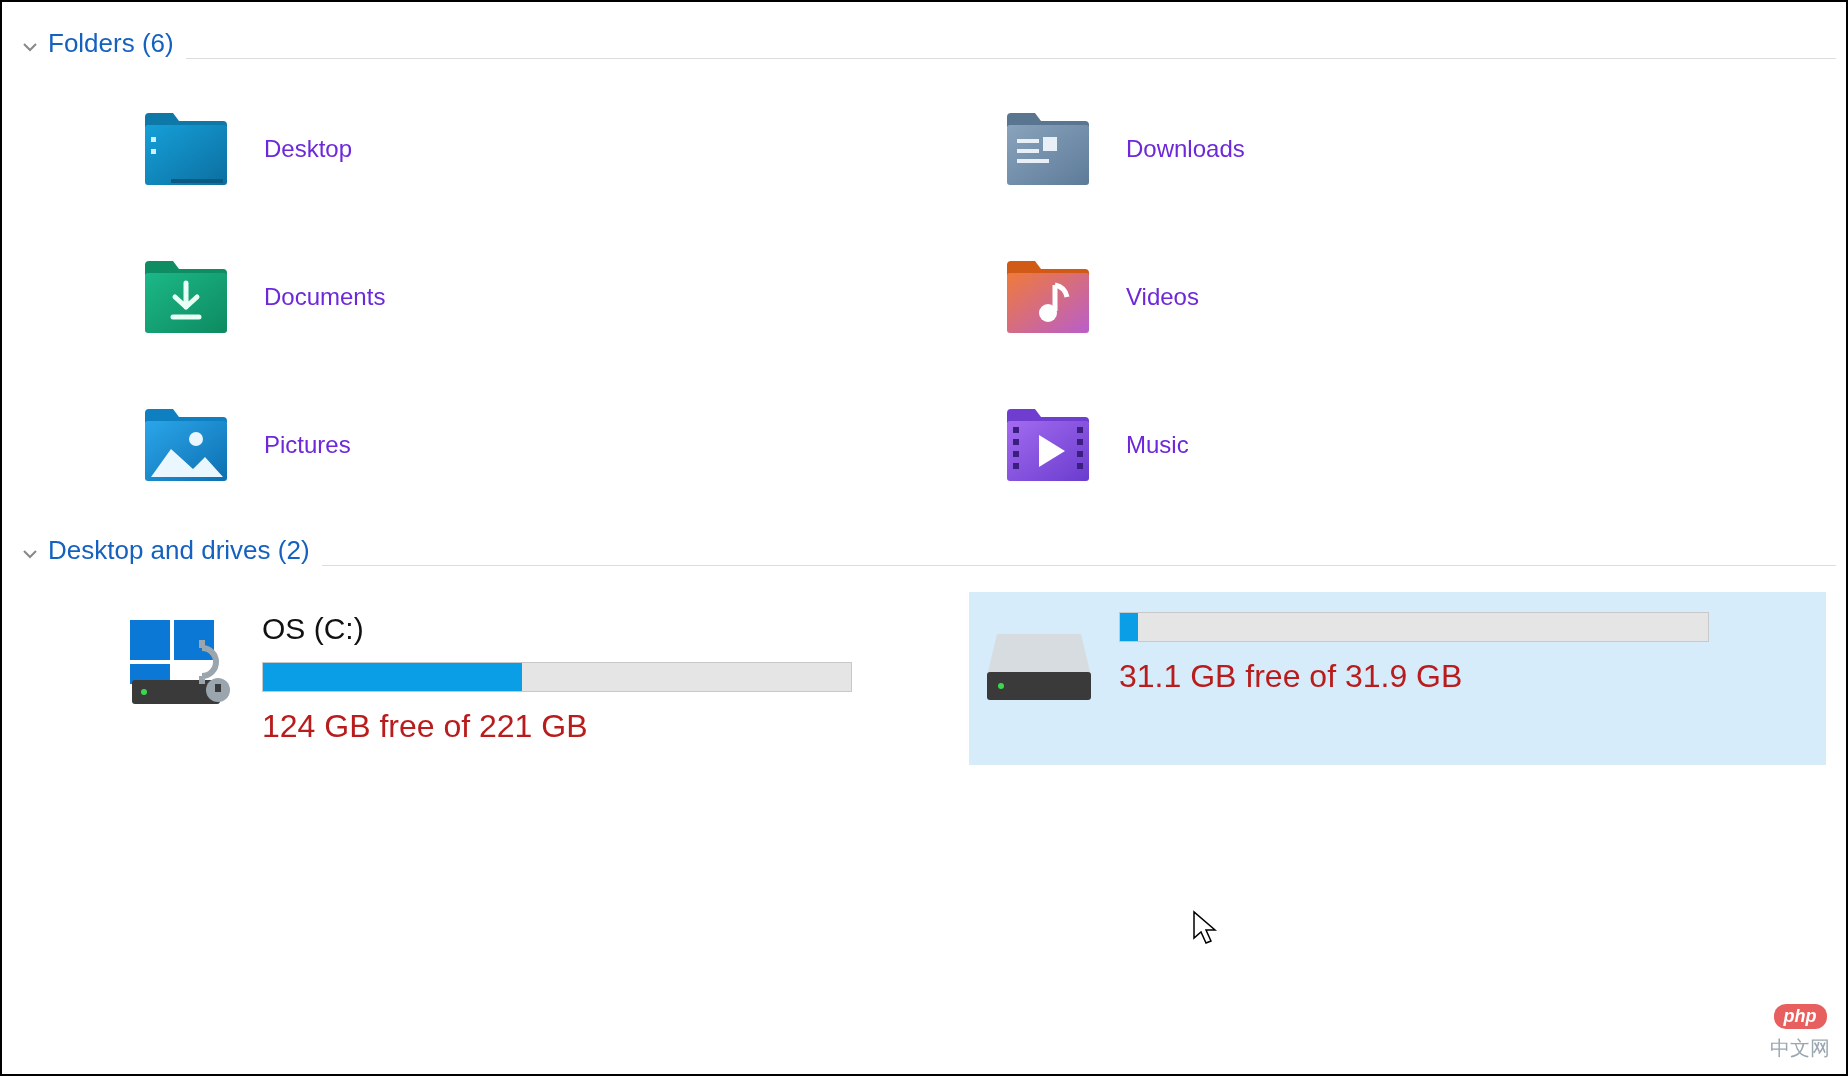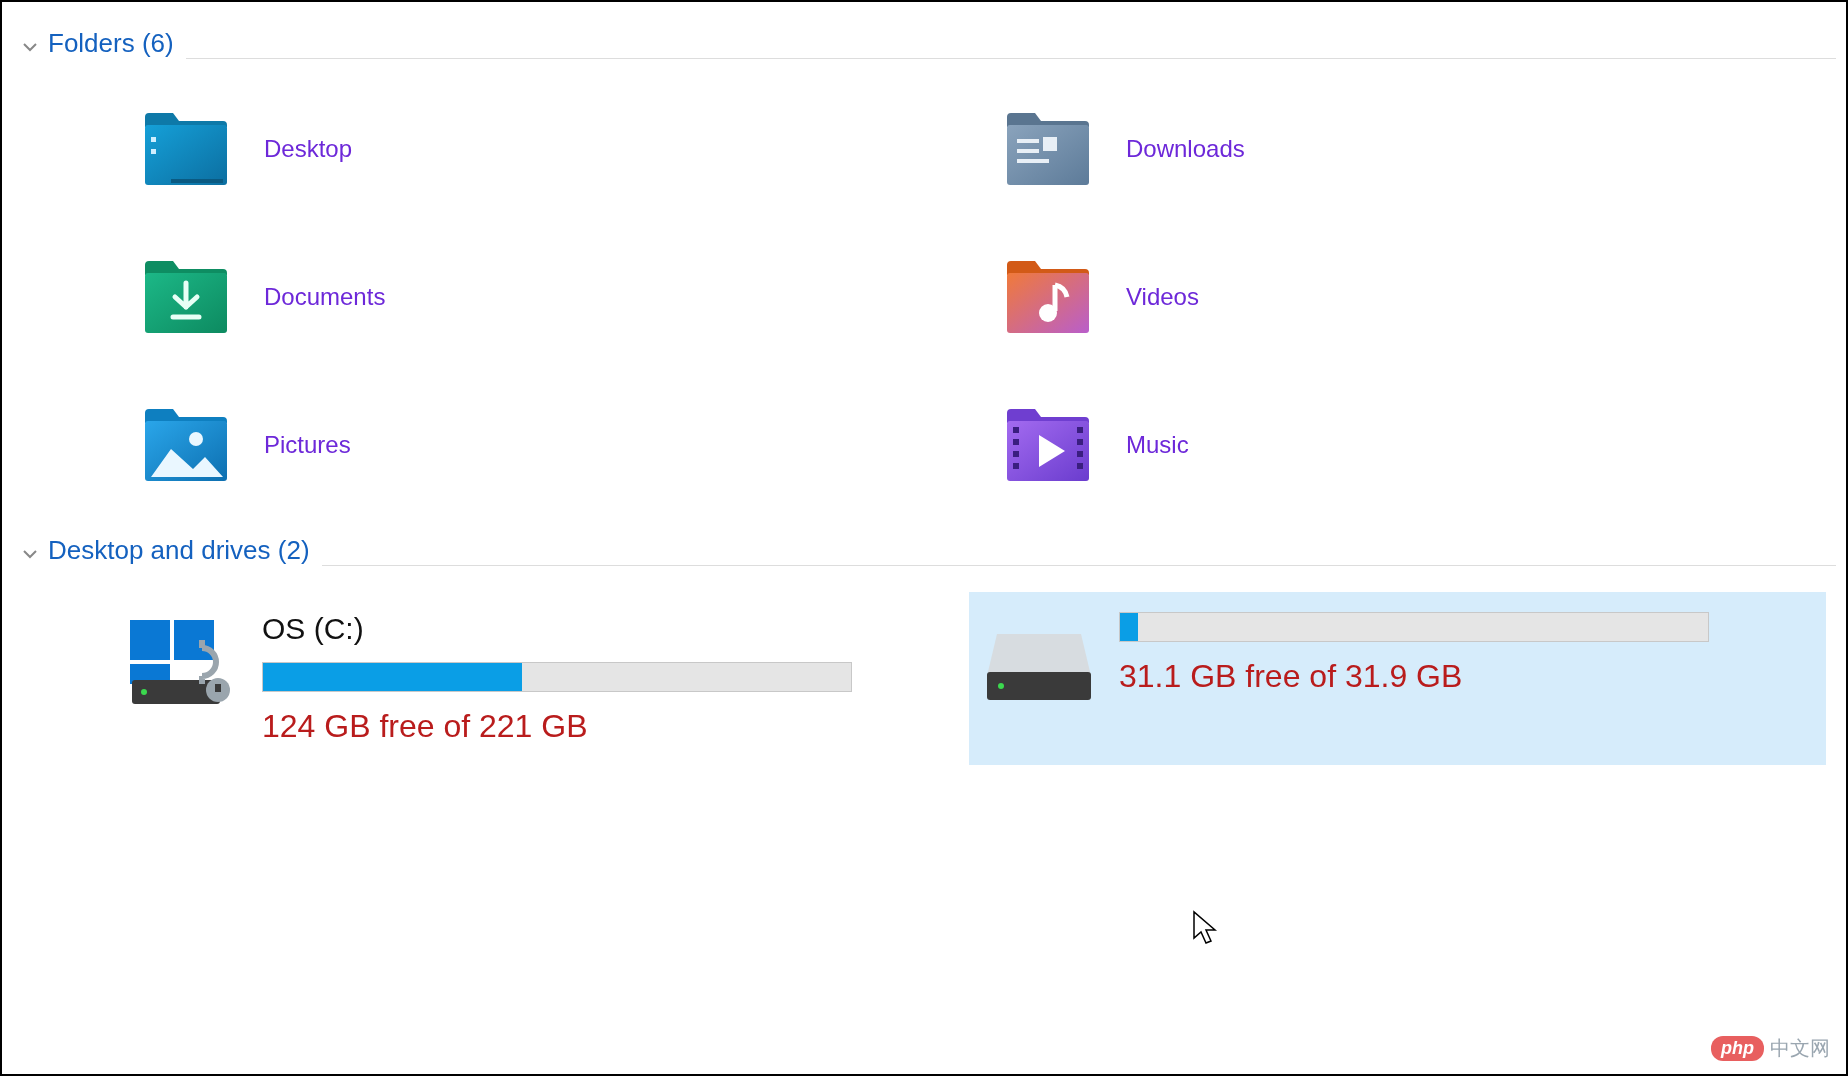--- a/index.html
+++ b/index.html
@@ -80,21 +80,21 @@
       left: 1190px;
       top: 908px;
       width: 26px;
       height: 36px;
       pointer-events: none;
     }
     .watermark {
       position: absolute;
       right: 16px; bottom: 12px;
       display:flex; align-items:center; gap:6px;
-      font-size: 20px; color: #9aa6b0;
+      font-size: 20px; color: #9aa6b0; flex-direction: column;
     }
     .watermark .php-badge{
       background:#e85f5f; color:#fff; font-style:italic; font-weight:bold;
       font-size:18px; padding:2px 10px; border-radius:12px;
     }
   </style>
 </head>
 <body>
 
 <div class="section-header">

